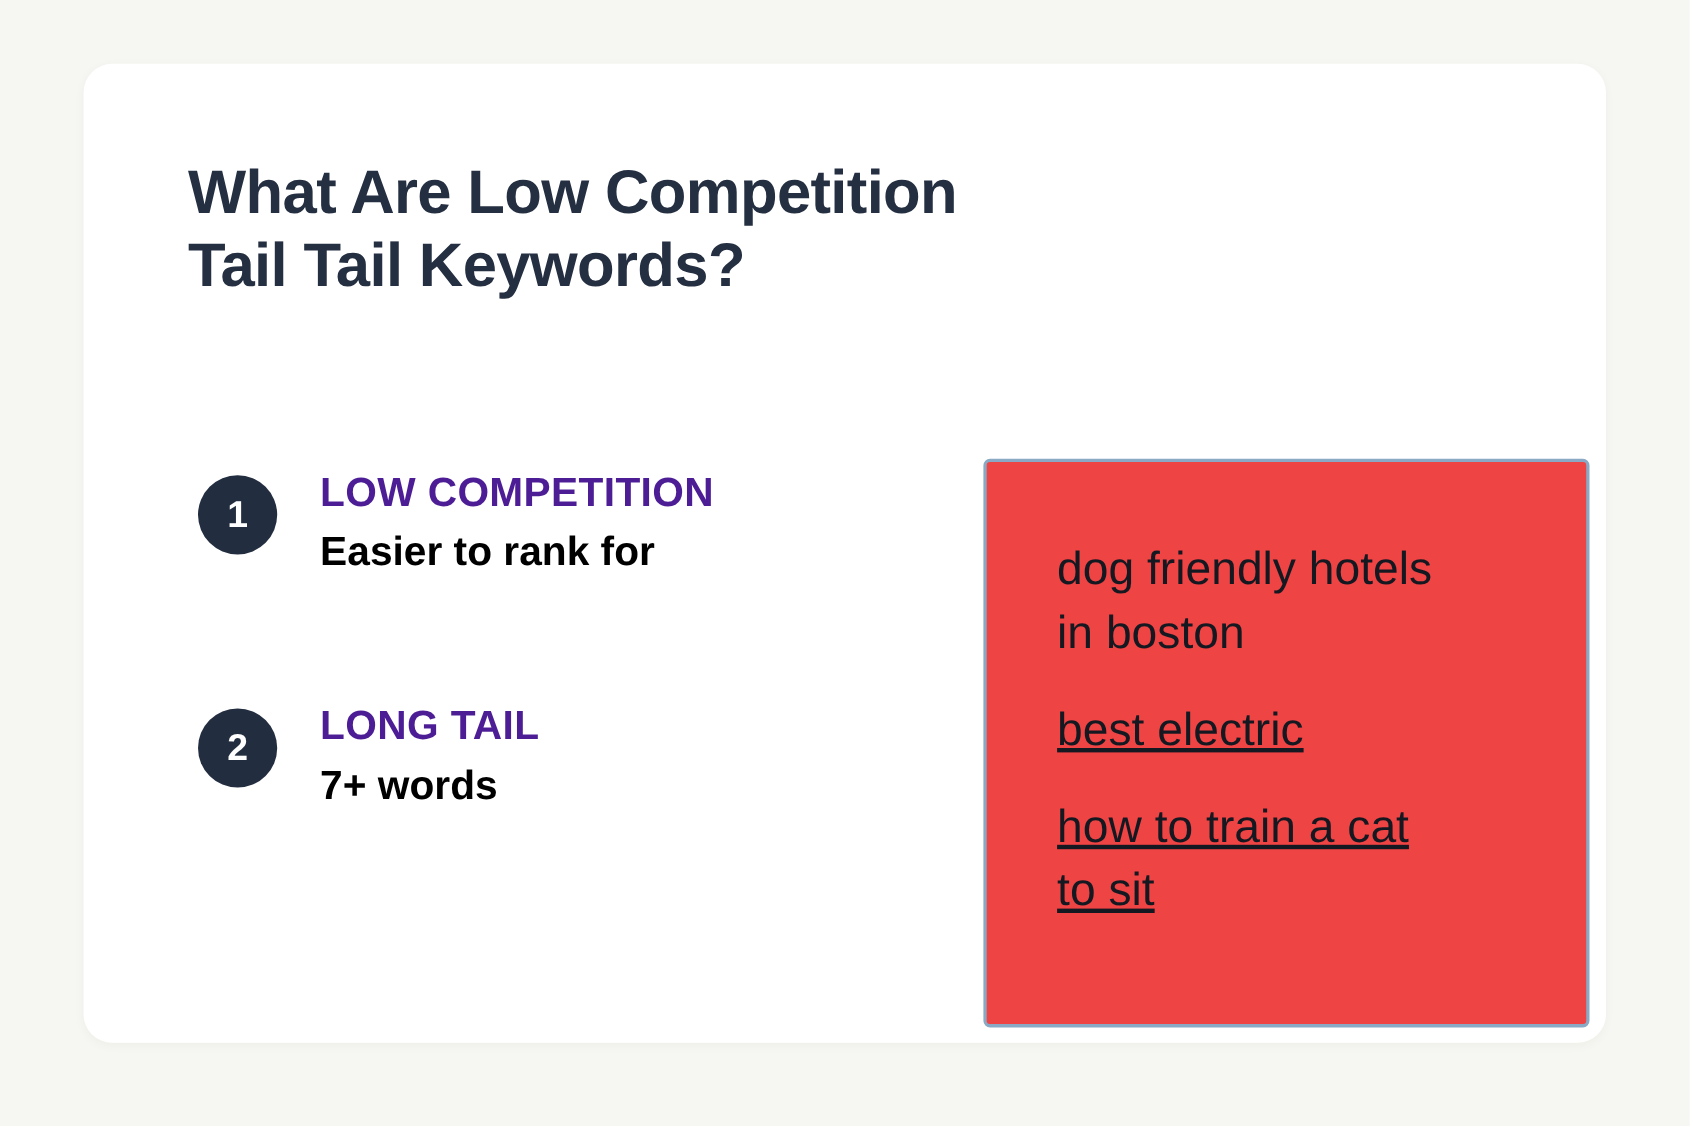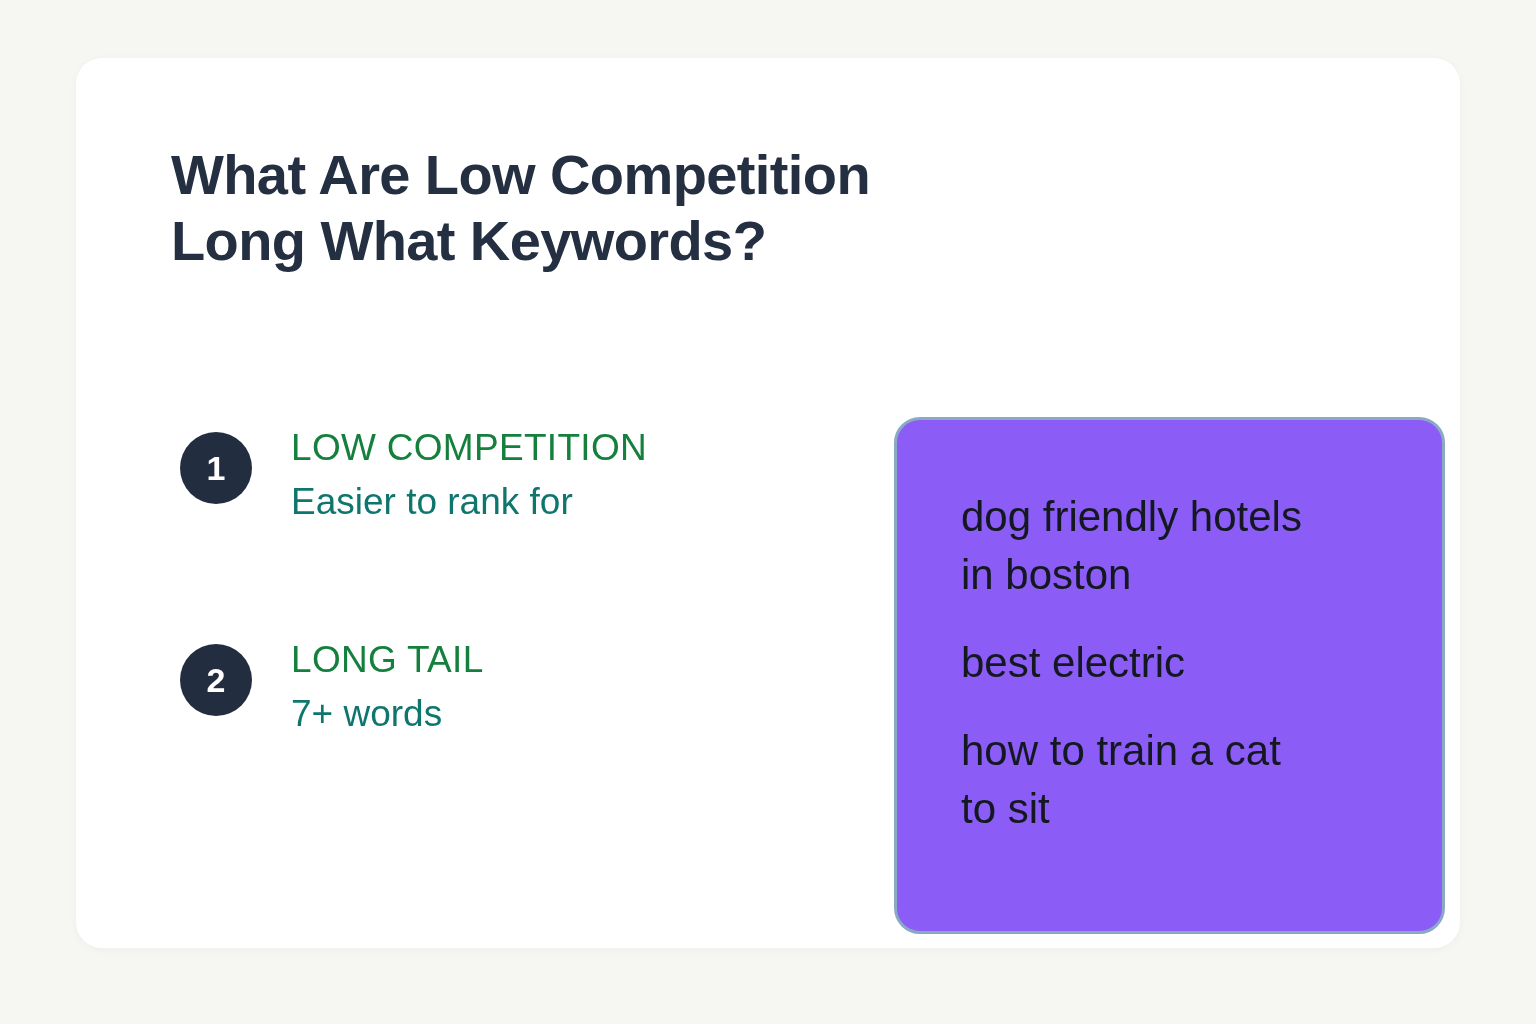--- a/index.html
+++ b/index.html
@@ -76,66 +76,66 @@
     font-size: 34px;
     font-weight: 600;
     display: flex;
     align-items: center;
     justify-content: center;
     line-height: 1;
   }
 
   .point-label {
     font-size: 37px;
-    font-weight: normal;
+    font-weight: bold;
     letter-spacing: 0.3px;
-    color: #15803d;
+    color: #4c1d95;
     line-height: 1.1;
   }
 
   .point-detail {
     margin-top: 12px;
     font-size: 37px;
-    font-weight: 400;
-    color: #0f766e;
+    font-weight: 700;
+    color: #000000;
     line-height: 1.15;
   }
 
   
   .examples-box {
     position: absolute;
     left: 818px;
     top: 359px;
     width: 551px;
     height: 517px;
-    background: #8b5cf6;
+    background: #ef4444;
     border: 3px solid #8aa9c5;
-    border-radius: 26px;
+    border-radius: 6px;
     padding: 68px 40px 40px 64px;
   }
 
   .example {
     font-size: 42px;
     line-height: 1.38;
     color: #141821;
     font-weight: 400;
   }
-  .example + .example { margin-top: 30px; }
+  .example + .example { margin-top: 30px; text-decoration: underline; }
   .example .eline { display: block; }
 </style>
 </head>
 <body>
 
 <div class="stage">
 
   <div class="card">
 
     <h1 class="page-title">
       <span class="tline">What Are Low Competition</span>
-      <span class="tline">Long What Keywords?</span>
+      <span class="tline">Tail Tail Keywords?</span>
     </h1>
 
     <div class="points">
 
       <div class="point">
         <div class="point-badge">1</div>
         <div class="point-label">LOW COMPETITION</div>
         <div class="point-detail">Easier to rank for</div>
       </div>
 

